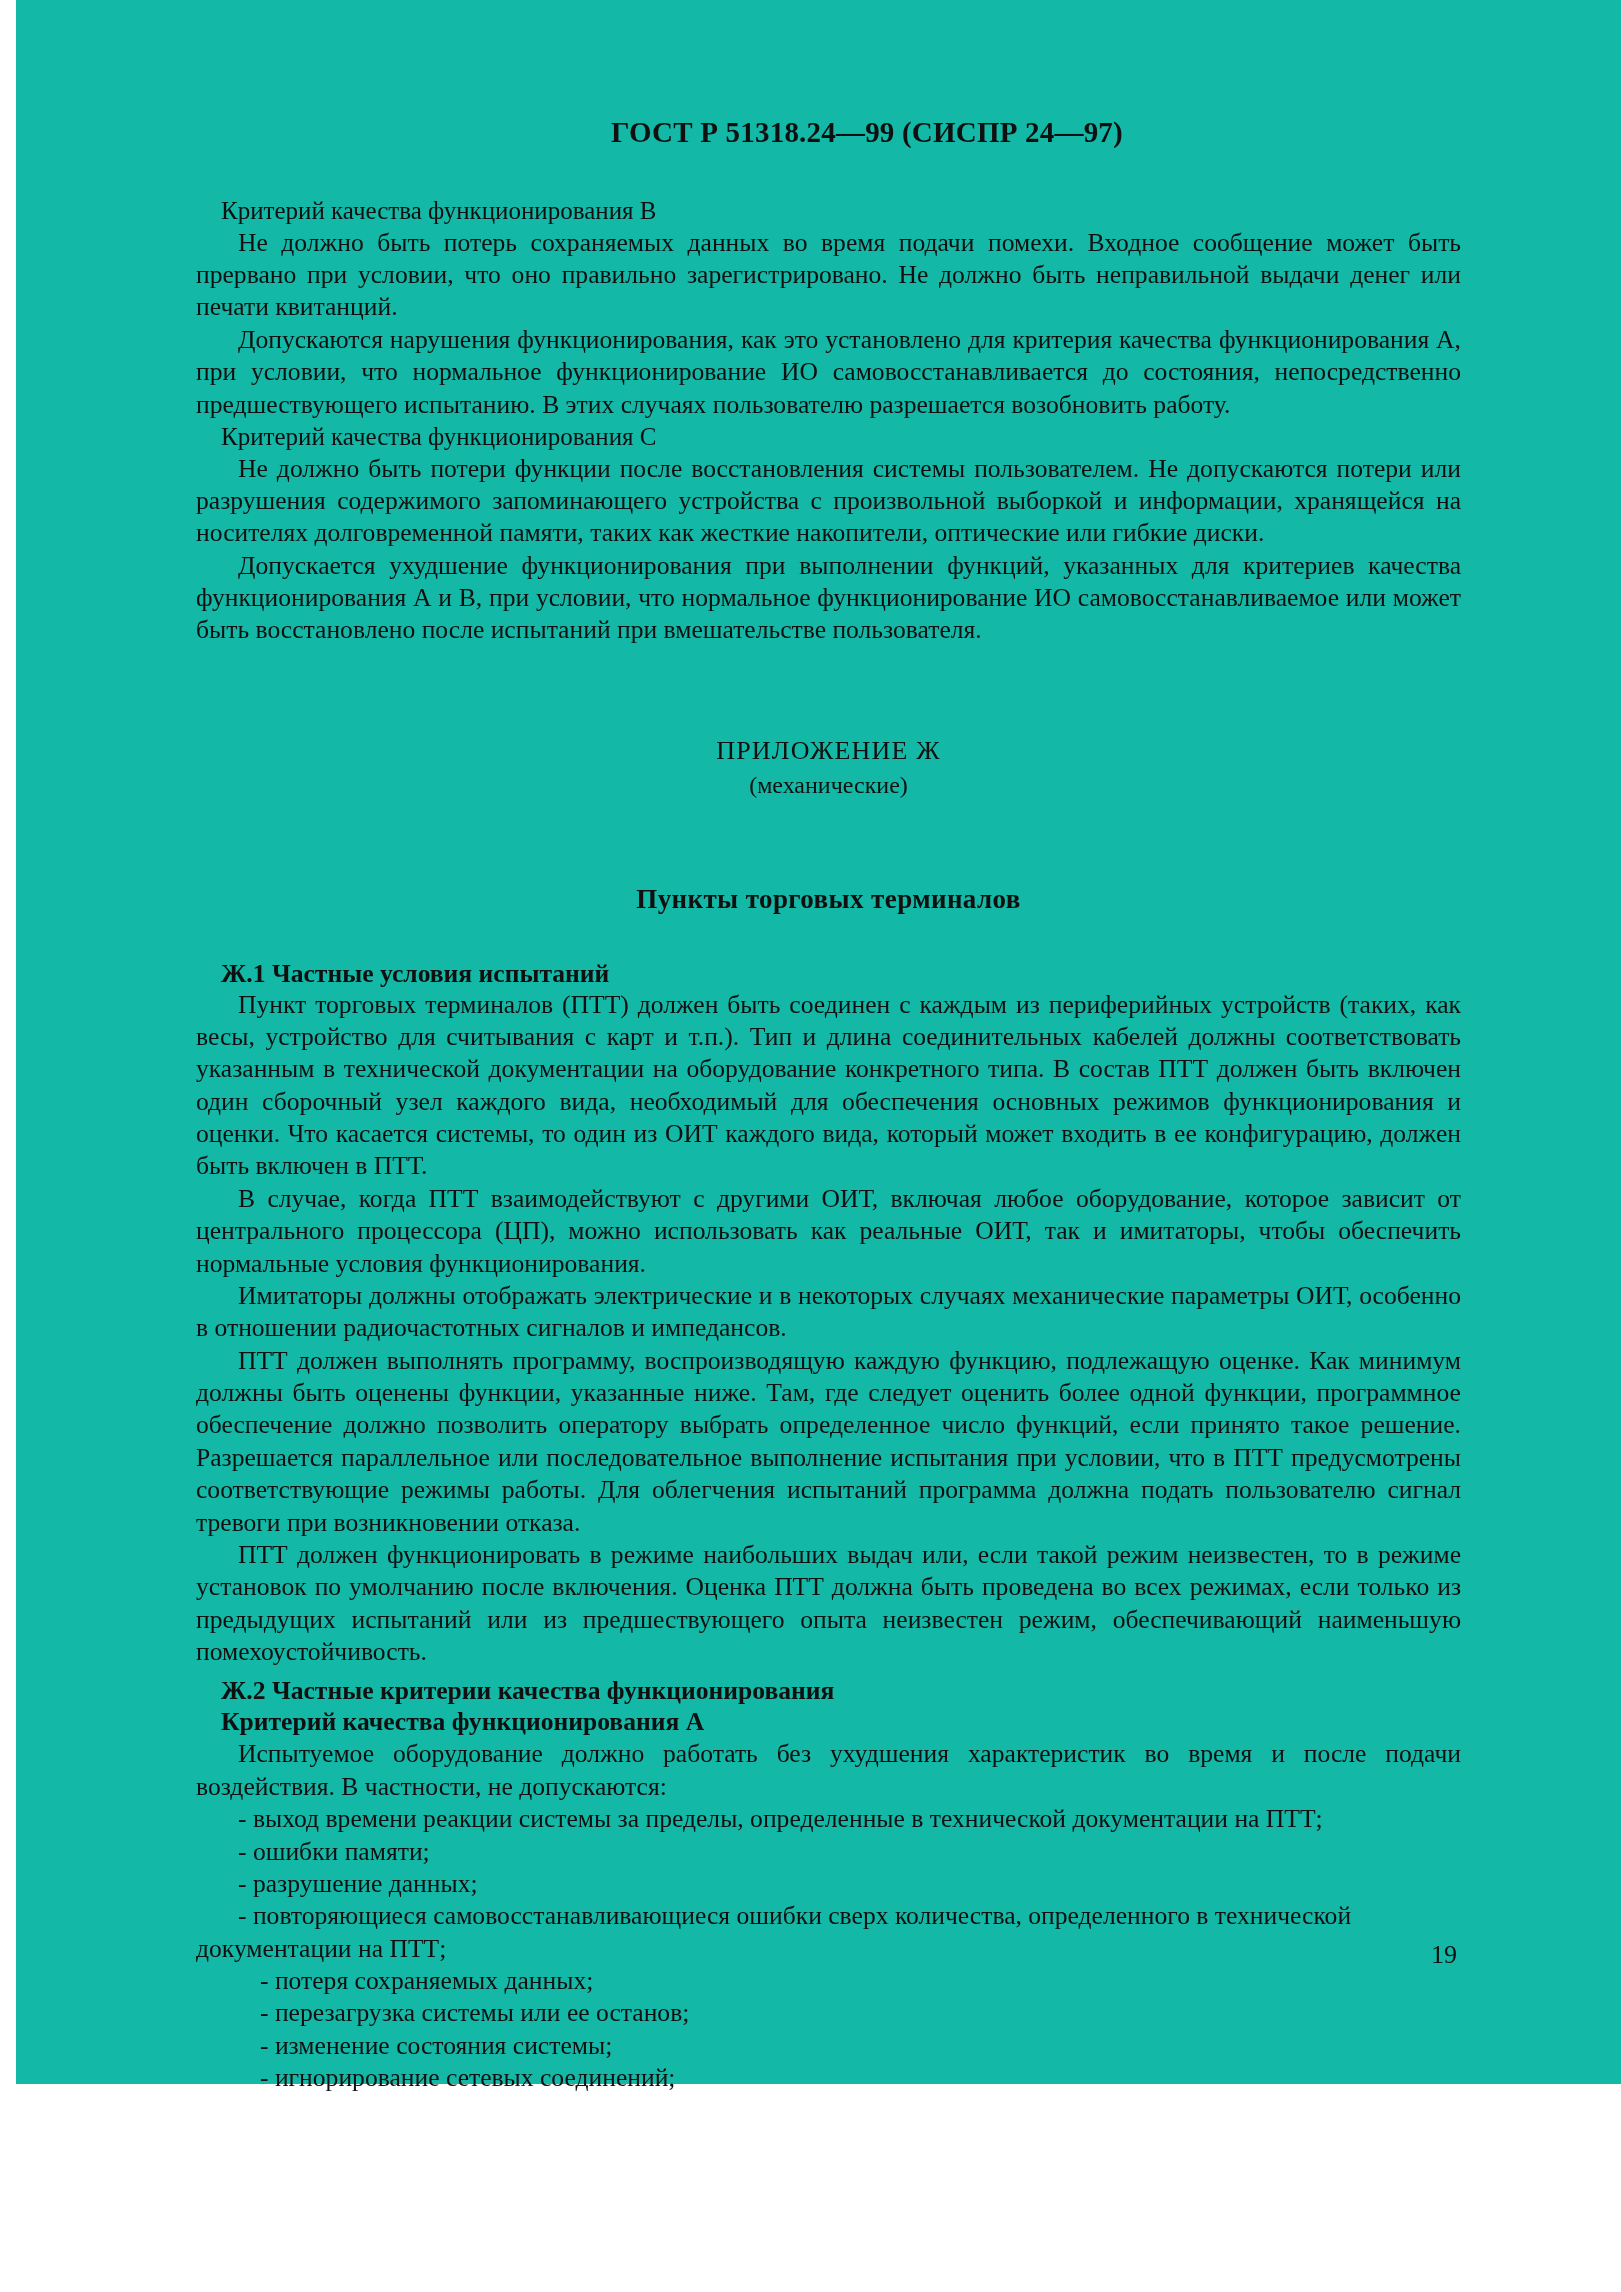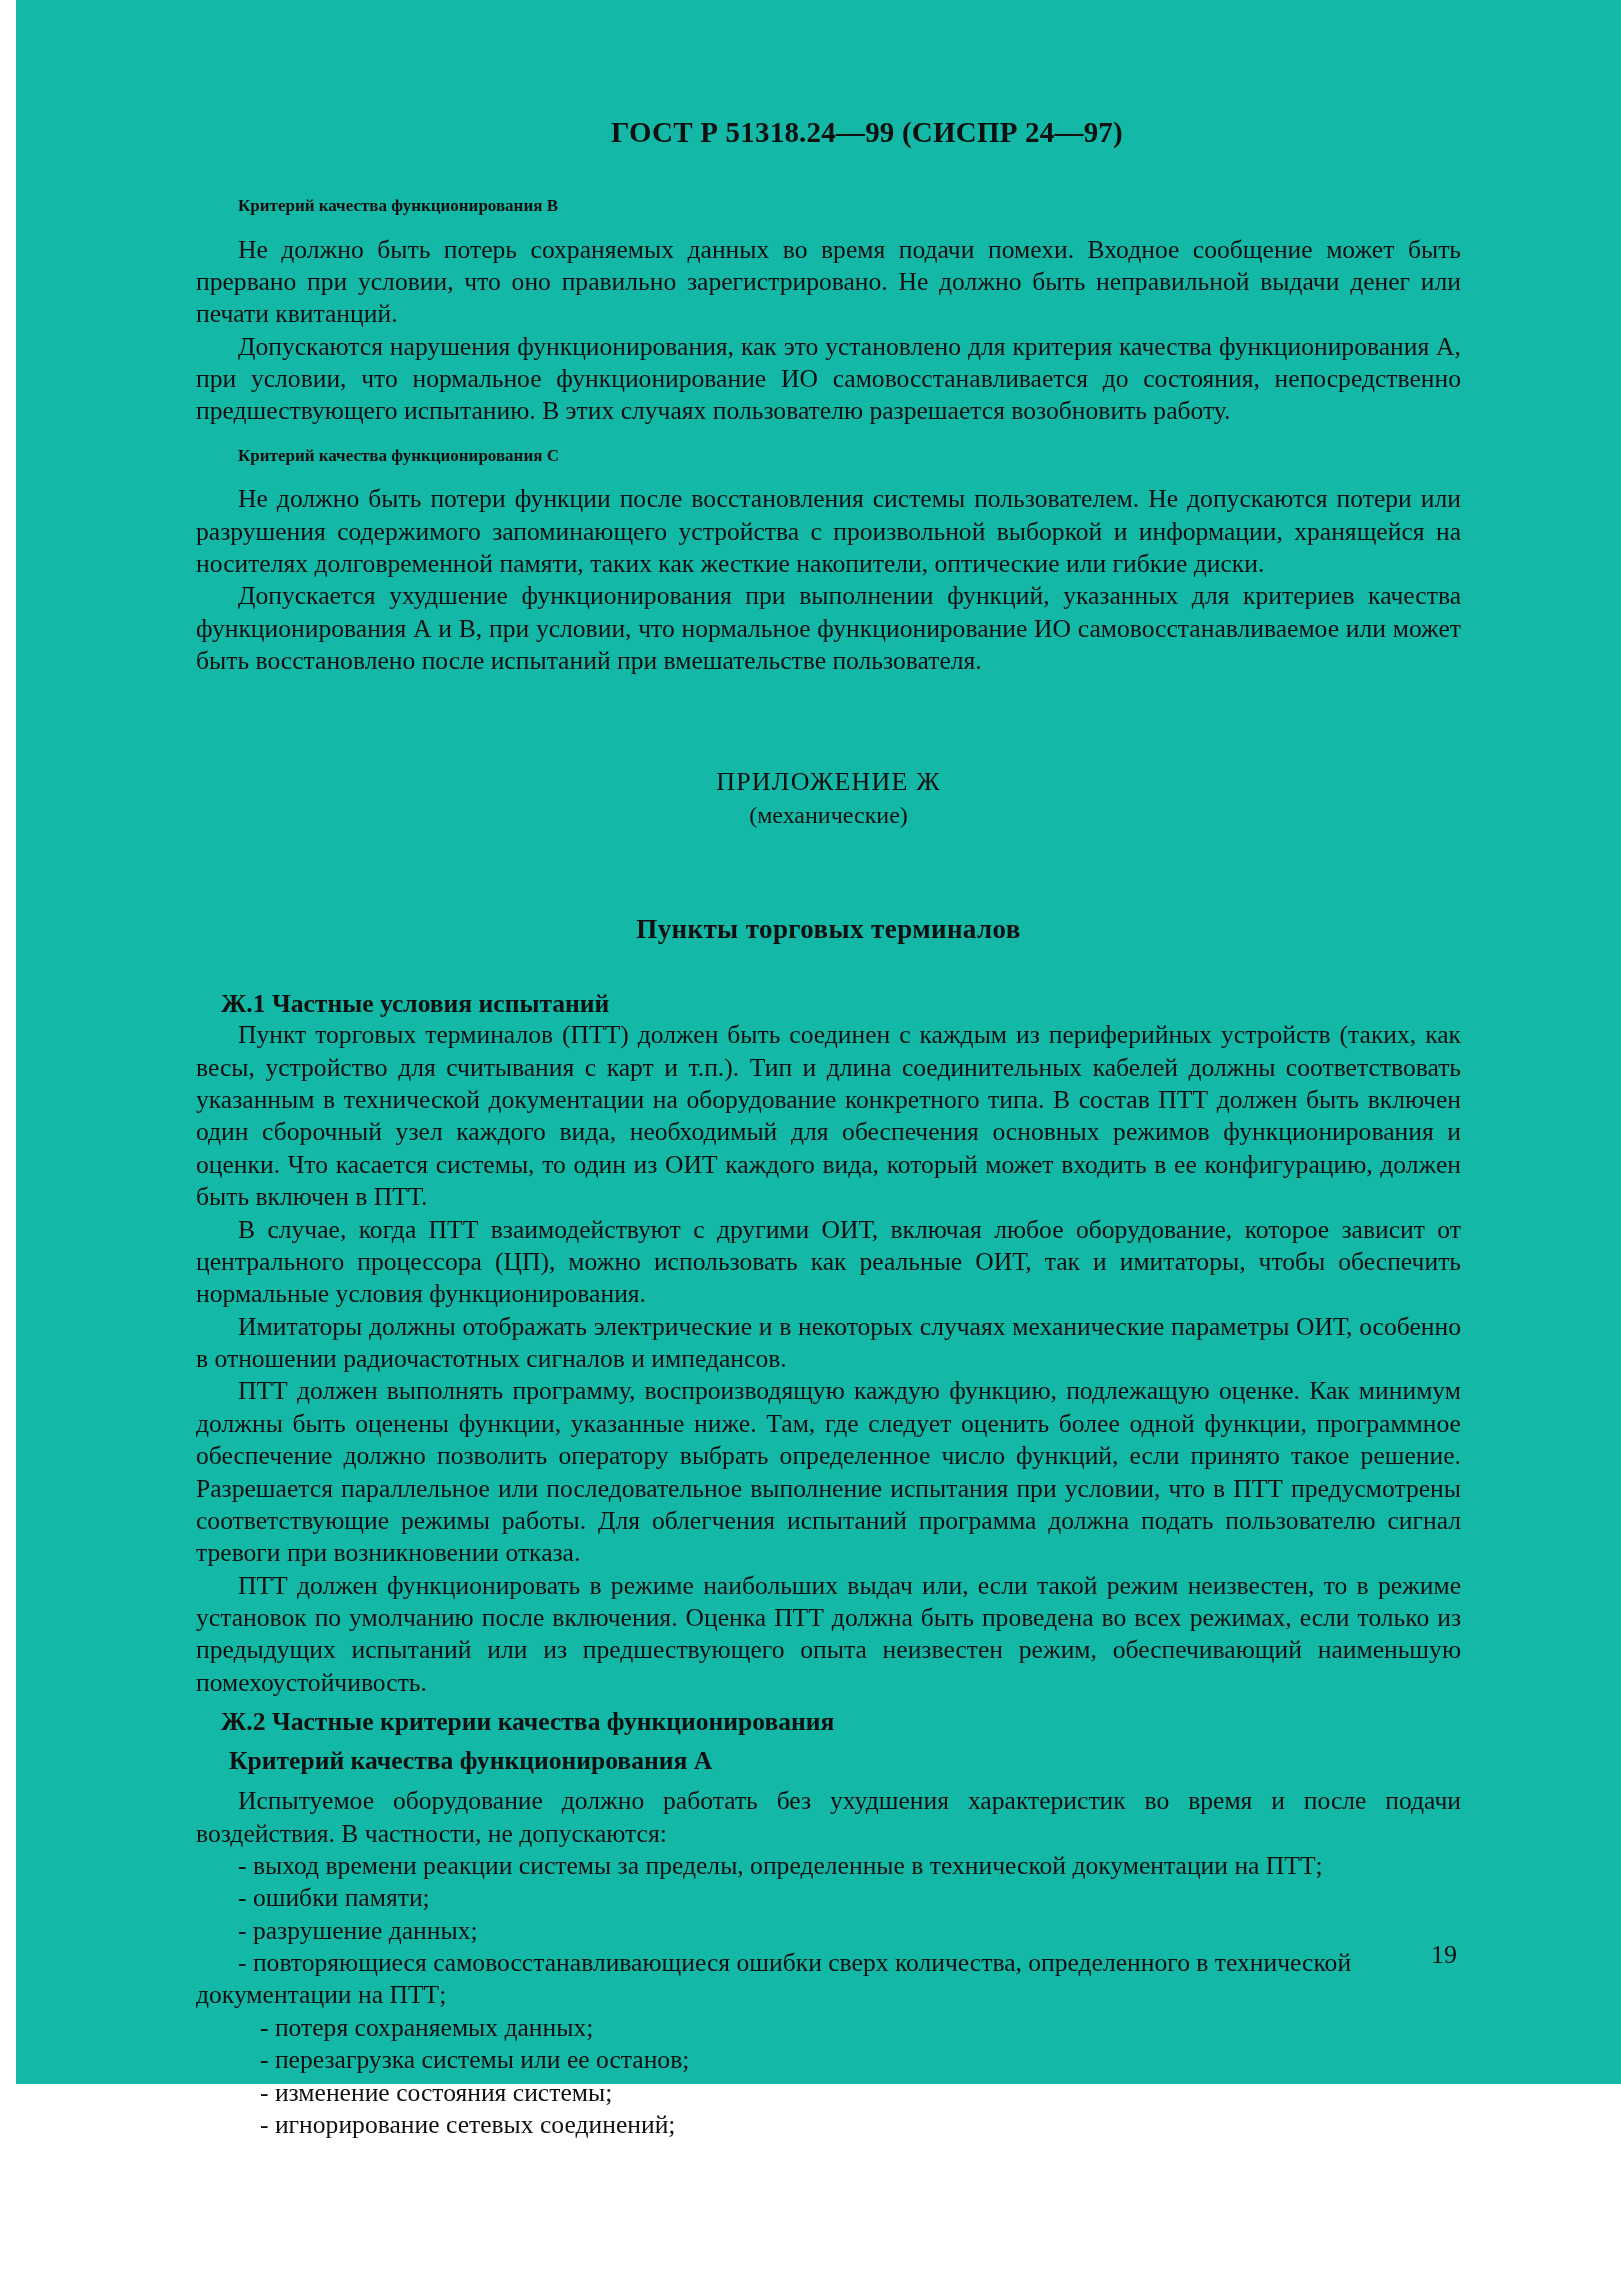--- a/index.html
+++ b/index.html
@@ -41,31 +41,31 @@
     font-size: 25.6px;
     line-height: 1.265;
     text-align: justify;
     text-justify: inter-word;
     hyphens: manual;
   }
   .indent {
     text-indent: 42px;
   }
   .subhead {
-    font-weight: bold;
-    font-size: 17px;
+    font-weight: normal;
+    font-size: 25px;
     line-height: 1.265;
-    margin: 17px;
+    margin: 0;
     text-indent: 25px;
   }
   .subhead-b {
     font-weight: bold;
     font-size: 25.6px;
     line-height: 1.265;
-    margin: 8px;
+    margin: 0;
     text-indent: 25px;
   }
   .annex-title {
     text-align: center;
     font-size: 26px;
     letter-spacing: 1.2px;
     margin-top: 89px;
   }
   .annex-sub {
     text-align: center;

